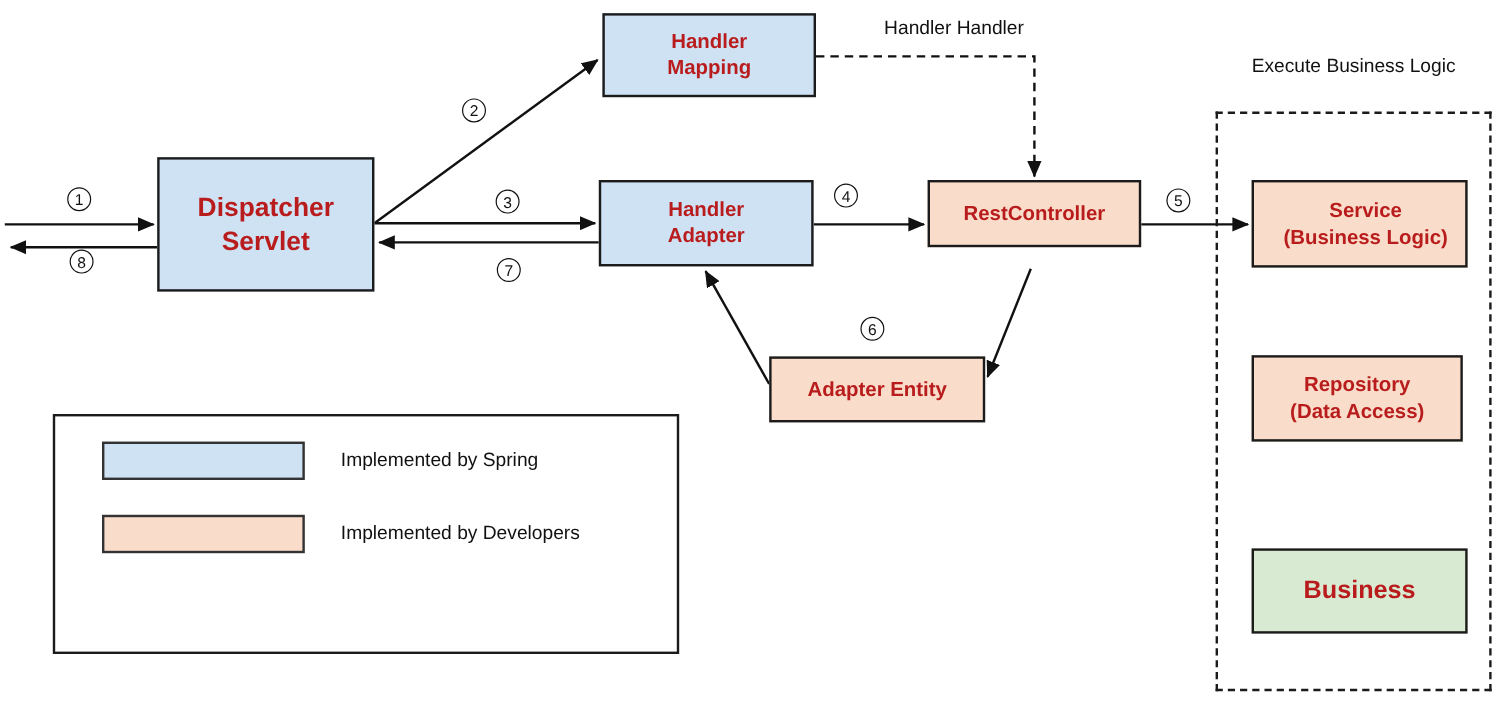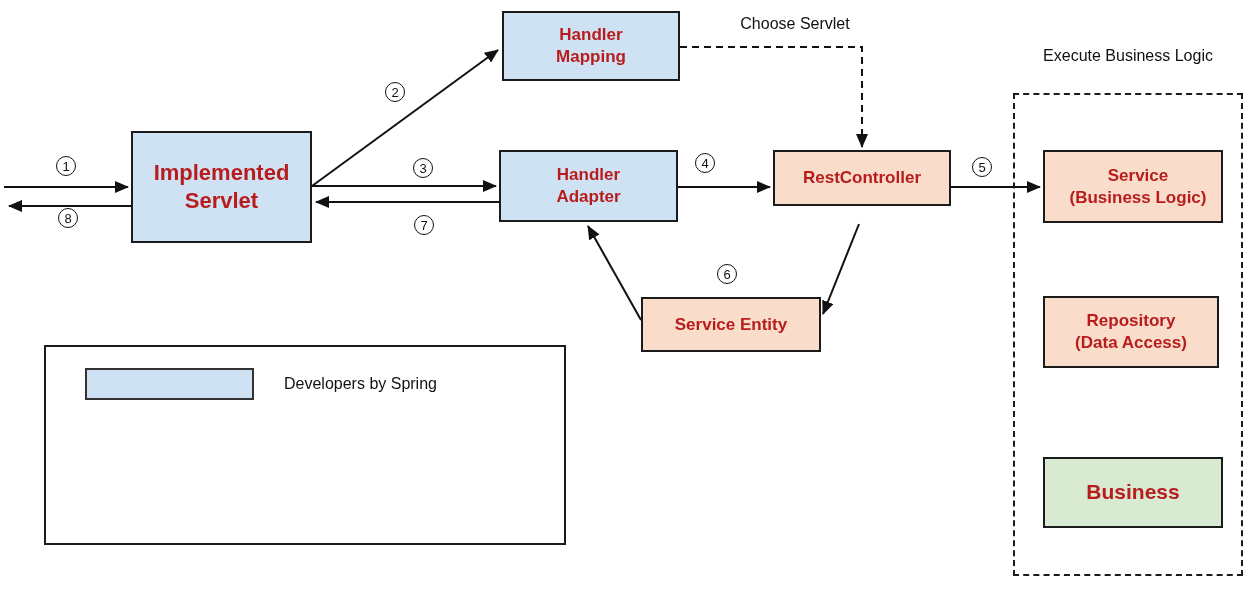--- a/index.html
+++ b/index.html
@@ -100,56 +100,60 @@
       <line x1="312" y1="186" x2="496" y2="186" marker-end="url(#arrow)"></line>
       <line x1="499" y1="202" x2="316" y2="202" marker-end="url(#arrow)"></line>
       <line x1="678" y1="187" x2="770" y2="187" marker-end="url(#arrow)"></line>
       <line x1="951" y1="187" x2="1040" y2="187" marker-end="url(#arrow)"></line>
       <path d="M680,47 L862,47 L862,147" stroke-dasharray="7 5" marker-end="url(#arrow)"></path>
       <line x1="859" y1="224" x2="823" y2="314" marker-end="url(#arrow)"></line>
       <line x1="641" y1="320" x2="588" y2="226" marker-end="url(#arrow)"></line>
     </g>
   </svg>
 
-  <div class="node spring" style="left:131px; top:131px; width:181px; height:112px; font-size:22px;">Implemented
+  <div class="node spring" style="left:131px; top:131px; width:181px; height:112px; font-size:22px;">Dispatcher
 Servlet</div>
 
   <div class="node spring" style="left:502px; top:11px; width:178px; height:70px; font-size:17px;">Handler
 Mapping</div>
 
   <div class="node spring" style="left:499px; top:150px; width:179px; height:72px; font-size:17px;">Handler
 Adapter</div>
 
   <div class="node developers" style="left:773px; top:150px; width:178px; height:56px; font-size:17px;">RestController</div>
 
-  <div class="node developers" style="left:641px; top:297px; width:180px; height:55px; font-size:17px;">Service Entity</div>
+  <div class="node developers" style="left:641px; top:297px; width:180px; height:55px; font-size:17px;">Adapter Entity</div>
 
   <div class="dashed-group" style="left:1013px; top:93px; width:230px; height:483px;"></div>
 
   <div class="float-label" style="left:1128px; top:56px;">Execute Business Logic</div>
 
   <div class="node developers" style="left:1043px; top:150px; width:180px; height:73px; font-size:17px;padding-left:10px;">Service
 (Business Logic)</div>
 
   <div class="node developers" style="left:1043px; top:296px; width:176px; height:72px; font-size:17px;">Repository
 (Data Access)</div>
 
   <div class="node external" style="left:1043px; top:457px; width:180px; height:71px; font-size:21px;">Business</div>
 
-  <div class="float-label" style="left:795px; top:24px;">Choose Servlet</div>
+  <div class="float-label" style="left:795px; top:24px;">Handler Handler</div>
 
   <div class="step" style="left:66px;  top:166px;">1</div>
   <div class="step" style="left:395px; top:92px;">2</div>
   <div class="step" style="left:423px; top:168px;">3</div>
   <div class="step" style="left:705px; top:163px;">4</div>
   <div class="step" style="left:982px; top:167px;">5</div>
   <div class="step" style="left:727px; top:274px;">6</div>
   <div class="step" style="left:424px; top:225px;">7</div>
   <div class="step" style="left:68px;  top:218px;">8</div>
 
   <div class="legend">
     <div class="legend-row" style="top:21px;">
       <span class="legend-swatch spring"></span>
-      <span class="legend-label">Developers by Spring</span>
+      <span class="legend-label">Implemented by Spring</span>
+    </div>
+    <div class="legend-row" style="top:82px;">
+      <span class="legend-swatch developers"></span>
+      <span class="legend-label">Implemented by Developers</span>
     </div>
   </div>
 
 </div>
 
 </body></html>

